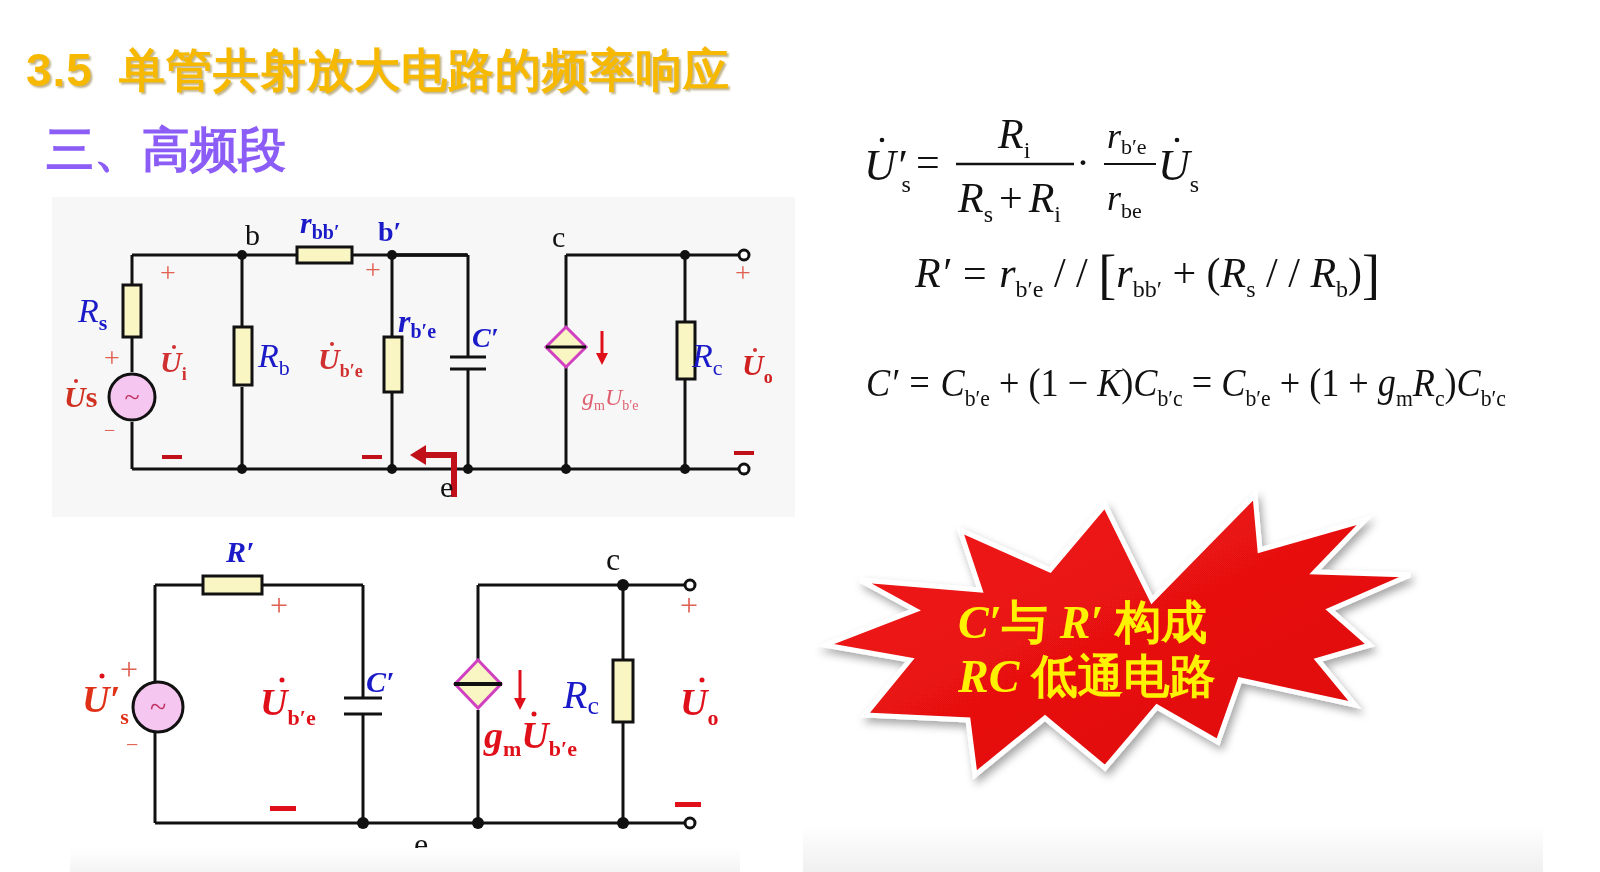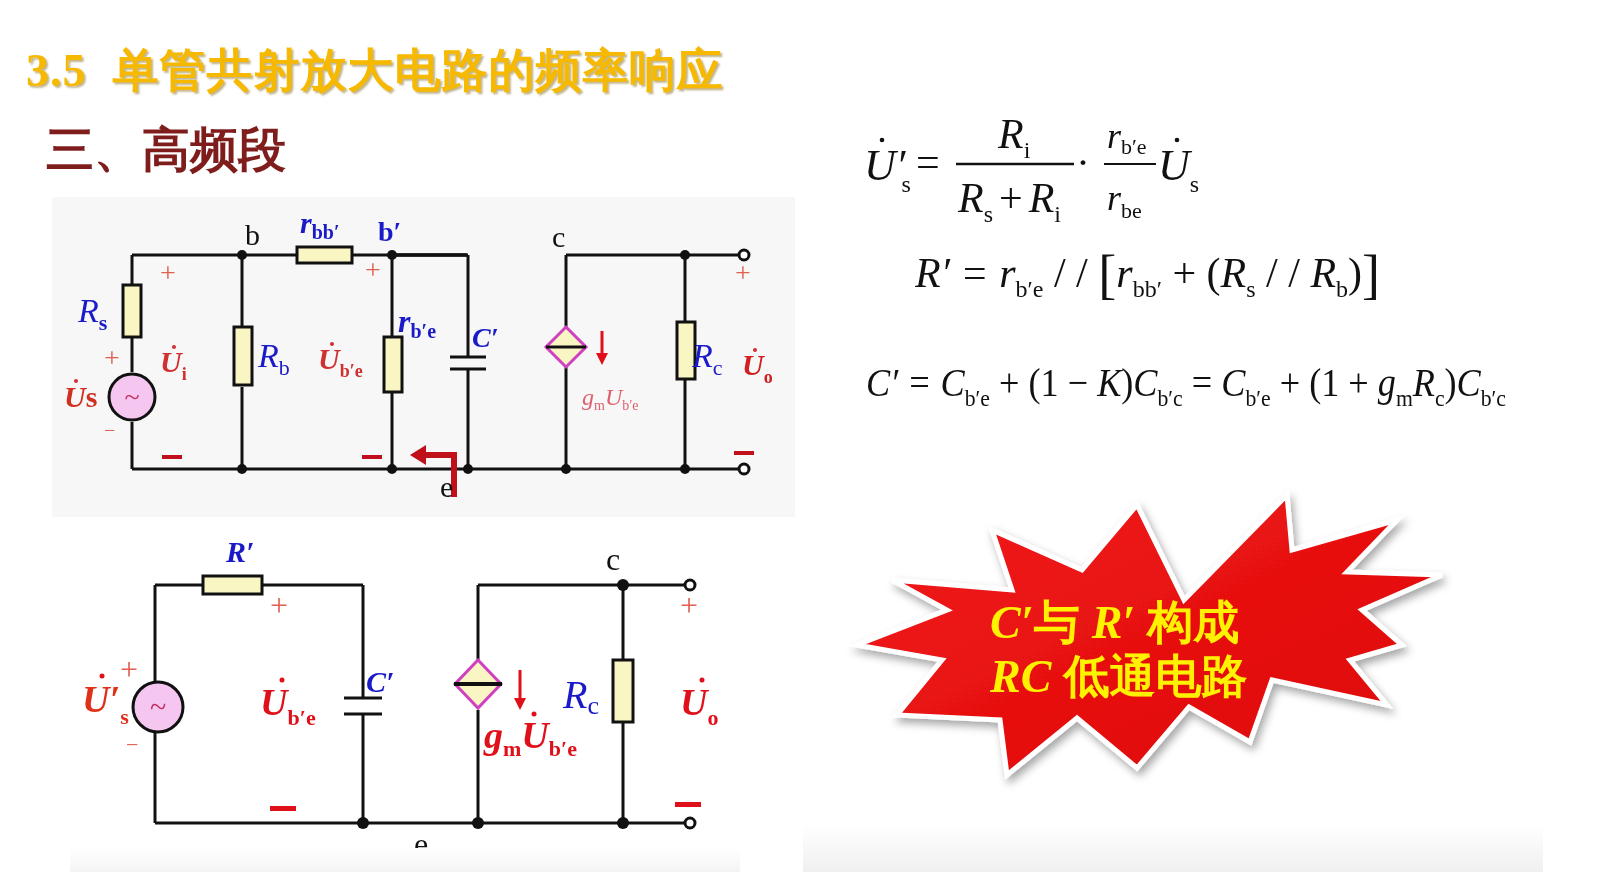--- a/index.html
+++ b/index.html
@@ -11,37 +11,37 @@
       width: 1600px;
       height: 872px;
       position: relative;
       overflow: hidden;
       font-family: "DejaVu Sans", sans-serif;
     }
     .title {
       position: absolute;
       left: 26px;
       top: 40px;
-      font-family: Liberation Serif, serif;
+      font-family: Liberation Sans, sans-serif;
       font-weight: bold;
       font-size: 46px;
       color: #F6B900;
       letter-spacing: 1px;
       text-shadow: 2px 2px 2px rgba(120, 90, 0, 0.45);
       white-space: nowrap;
     }
     .title .num { margin-right: 26px; }
     .subtitle {
       position: absolute;
       left: 46px;
       top: 118px;
       font-family: "DejaVu Sans", sans-serif;
       font-weight: bold;
       font-size: 48px;
-      color: #7f1d1d;
+      color: #8b5cf6;
       white-space: nowrap;
     }
     .circuit-top {
       position: absolute;
       left: 52px;
       top: 197px;
       width: 743px;
       height: 320px;
       background: #F7F7F7;
     }
@@ -65,21 +65,21 @@
     svg text { font-family: "Liberation Serif", serif; }
     .formula {
       position: absolute;
       font-family: "Liberation Serif", serif;
       font-size: 44px;
       color: #111;
       white-space: nowrap;
     }
     .starburst {
       position: absolute;
-      left: 832px;
+      left: 800px;
       top: 460px;
       width: 750px;
       height: 410px;
     }
   </style>
 </head>
 <body>
 
 <div class="title">
   <span class="num">3.5</span><span>单管共射放大电路的频率响应</span>

